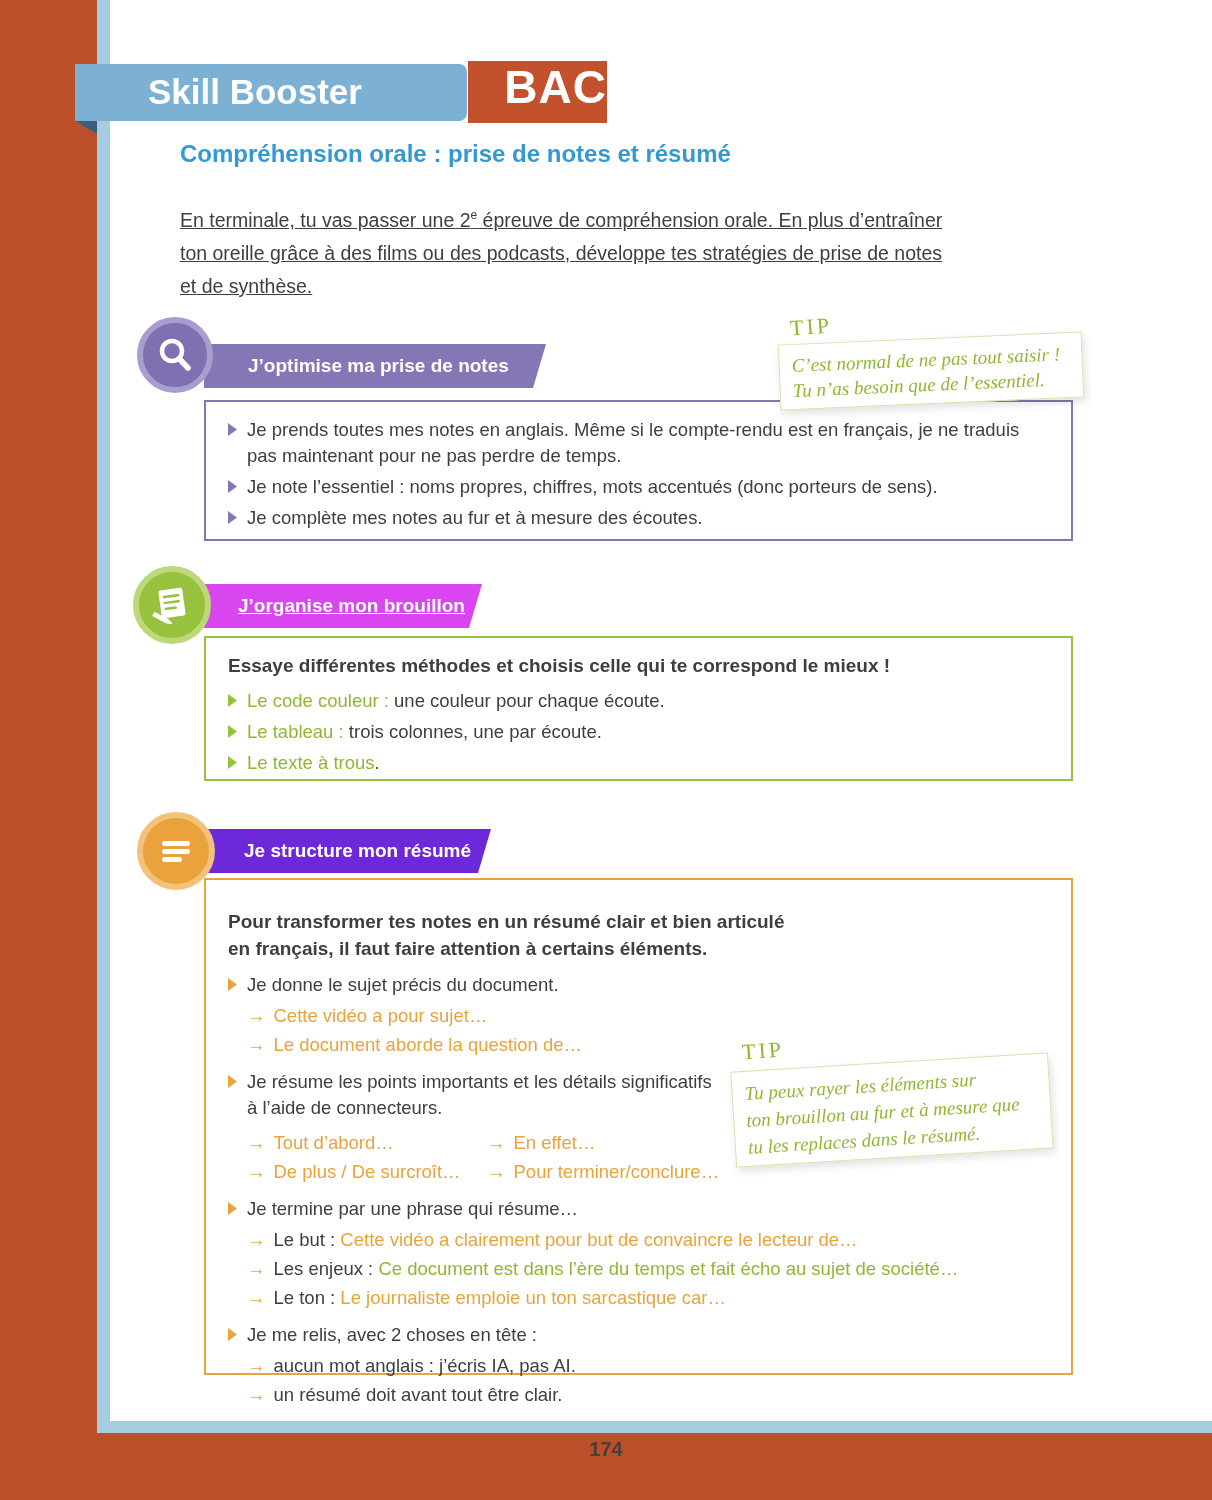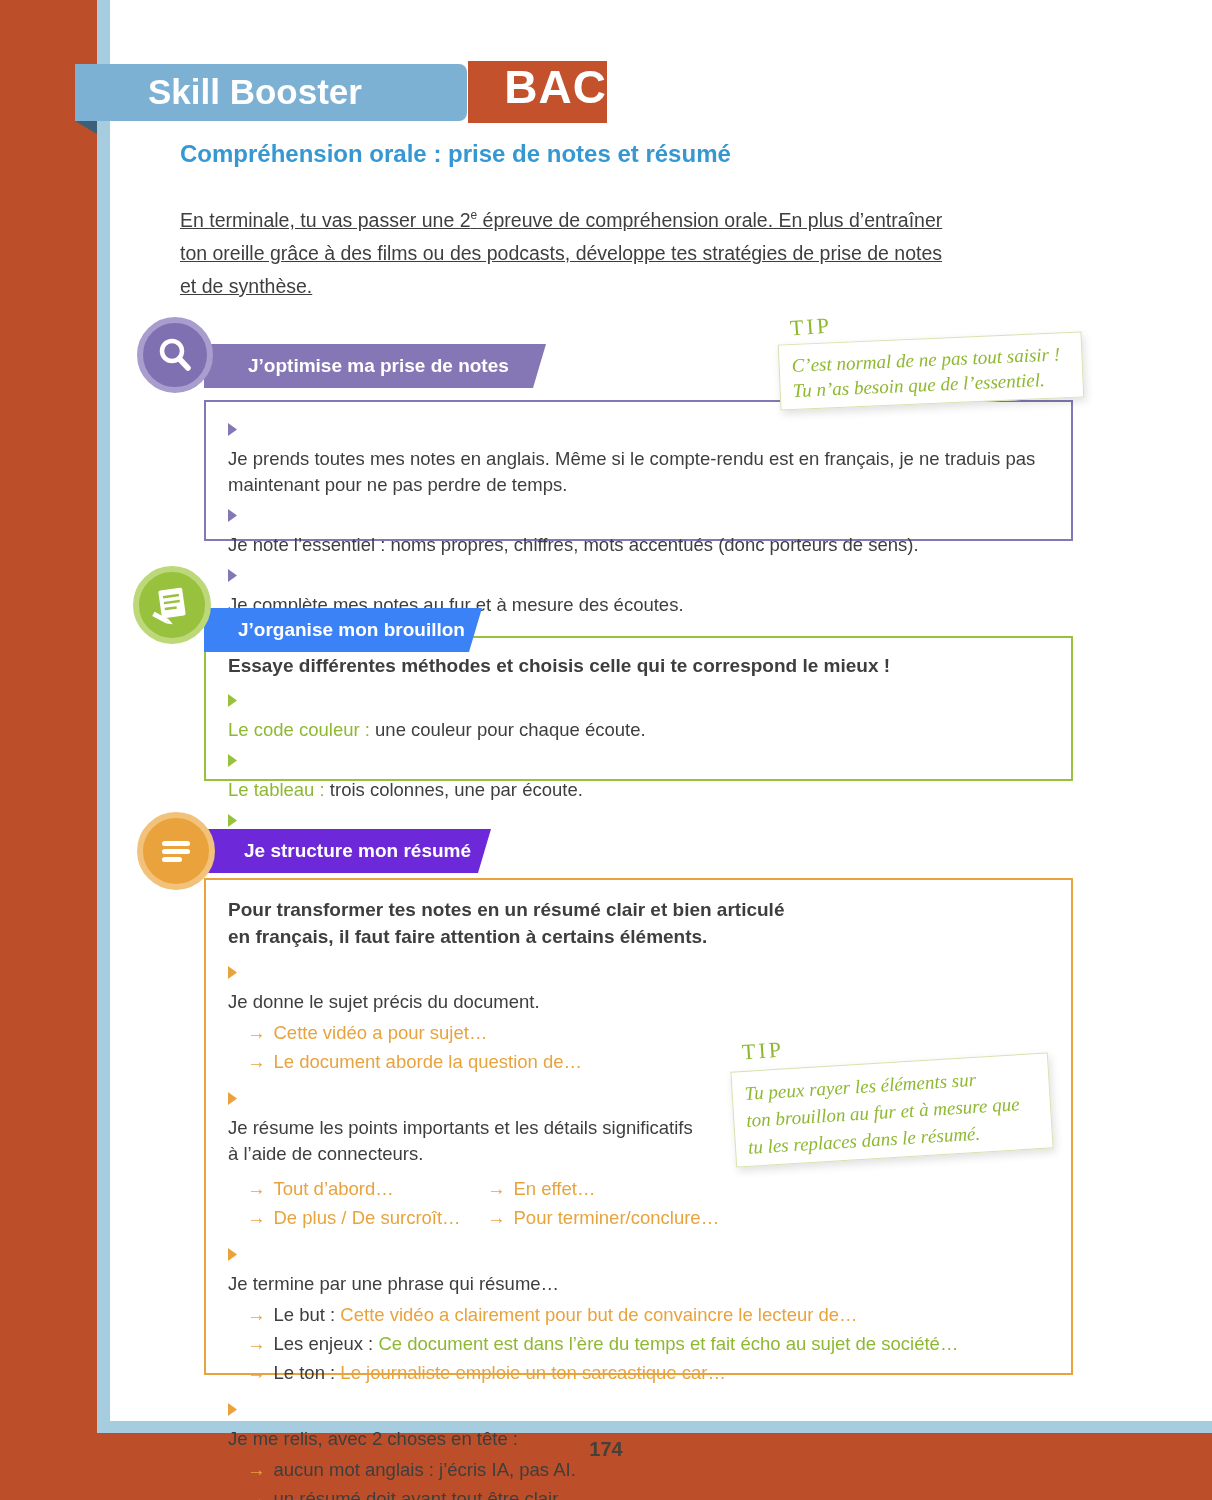--- a/index.html
+++ b/index.html
@@ -25,39 +25,39 @@
   
   .sec-icon { position:absolute; border-radius:50%; display:flex; align-items:center; justify-content:center; z-index:2; }
   .icon-notes { left:137px; top:317px; width:76px; height:76px; background:#7f70b2; border:6px solid #a99dce; }
   .icon-brouillon { left:133px; top:566px; width:78px; height:78px; background:#98c13d; border:6px solid #bcd878; }
   .icon-resume { left:137px; top:812px; width:78px; height:78px; background:#eaa33c; border:6px solid #f2c27b; }
 
   
   .sec-banner { position:absolute; height:44px; color:#fff; font-weight:bold; font-size:19px; line-height:44px;
     clip-path:polygon(0 0,100% 0,calc(100% - 13px) 100%,0 100%); z-index:1; }
   .banner-notes { left:204px; top:344px; width:342px; background:#8577b5; padding-left:44px; }
-  .banner-brouillon { left:204px; top:608px; width:278px; background:#3b82f6; padding-left:34px; }
+  .banner-brouillon { left:204px; top:584px; width:278px; background:#d946ef; padding-left:34px;text-decoration:underline; }
   .banner-resume { left:204px; top:829px; width:287px; background:#6d28d9; padding-left:40px; }
 
   
   .sec-box { position:absolute; background:#fff; border:2px solid; }
   .box-notes { left:204px; top:400px; width:869px; height:141px; border-color:#8577b5; padding:15px 22px 0 22px; }
   .box-brouillon { left:204px; top:636px; width:869px; height:145px; border-color:#98c13d; padding:14px 22px 0 22px; }
   .box-resume { left:204px; top:878px; width:869px; height:497px; border-color:#eaa33c; padding:16px 22px 0 22px; }
 
-  .bullet { display:flex; gap:10px; margin-bottom:5px; font-size:18.5px; color:#3e3e3e; line-height:26px;flex-direction:column; }
+  .bullet { display:flex; gap:10px; margin-bottom:5px; font-size:18.5px; color:#3e3e3e; line-height:26px; }
   .marker { width:9px; height:13px; clip-path:polygon(0 0,100% 50%,0 100%); margin-top:6px; flex:none; }
   .m-purple { background:#8577b5; } .m-green { background:#98c13d; } .m-orange { background:#eaa33c; }
 
   .bold-intro { font-weight:bold; font-size:19px; color:#3e3e3e; line-height:27px; }
   .box-brouillon .bold-intro { margin-bottom:9px; }
   .green-label { color:#8fb832; }
 
   
-  .res-intro { margin-bottom:10px; }
+  .res-intro { margin-bottom:10px;margin-top:12px; }
   .res-block { margin-bottom:12px; }
   .arrow-line { font-size:18.5px; line-height:25px; margin-top:4px; margin-left:19px; }
   .arrow-glyph { color:#e8a33d; margin-right:8px; font-weight:bold; }
   .t-orange { color:#e8a33d; }
   .t-green { color:#8fb832; }
   .t-dark { color:#3e3e3e; }
   .connect-grid { display:grid; grid-template-columns:240px auto; margin-left:19px; }
   .connect-grid .arrow-line { margin-left:0; }
 
   

